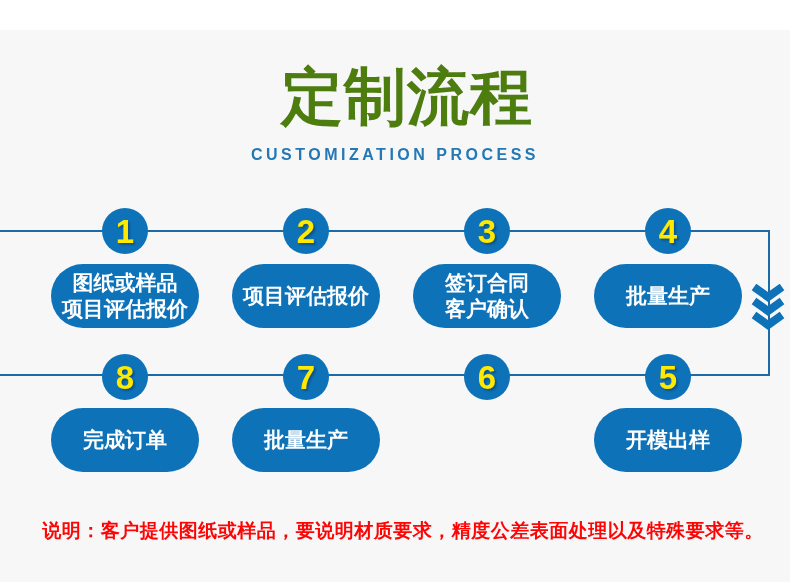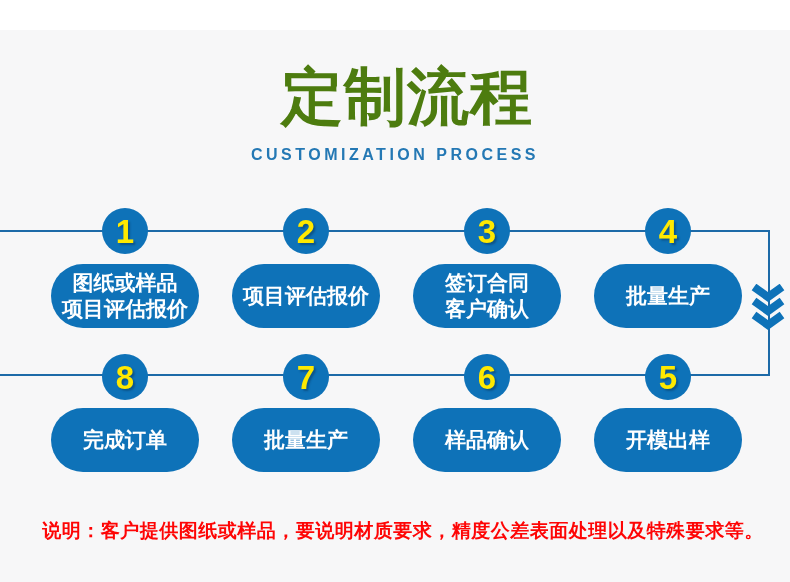--- a/index.html
+++ b/index.html
@@ -128,24 +128,20 @@
   <div class="pill">
     <span>批量生产</span>
 
   </div>
 </div>
 
 <div class="step c2 r2">
   <div class="circle">
       <span>6</span>
     </div>
-  <div class="pill">
-    <span>样品确认</span>
-
-  </div>
 </div>
 
 <div class="step c3 r2">
   <div class="circle">
       <span>5</span>
     </div>
   <div class="pill">
     <span>开模出样</span>
 
   </div>

